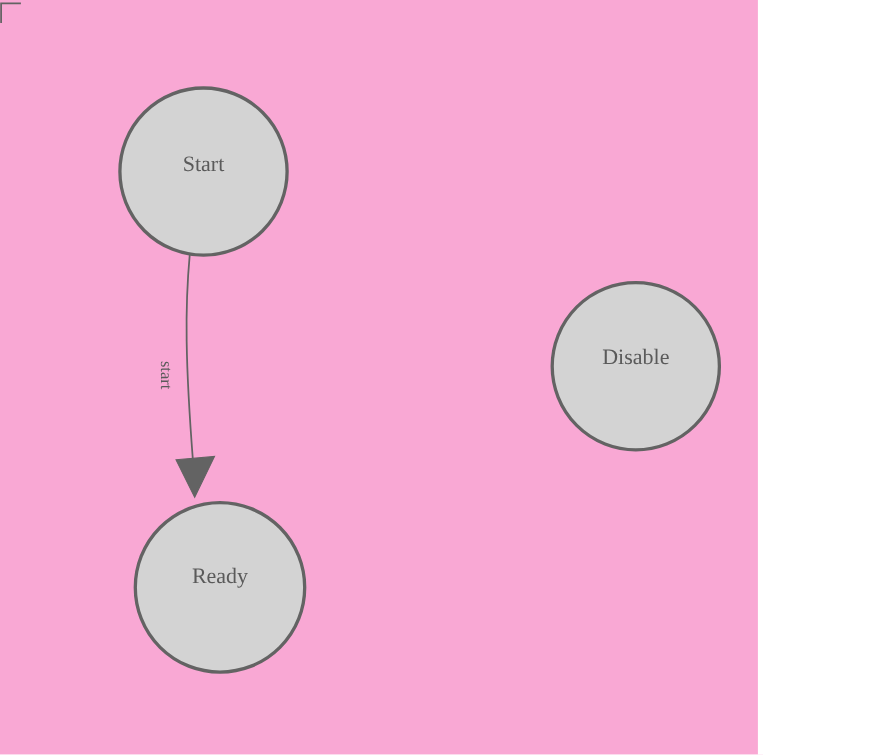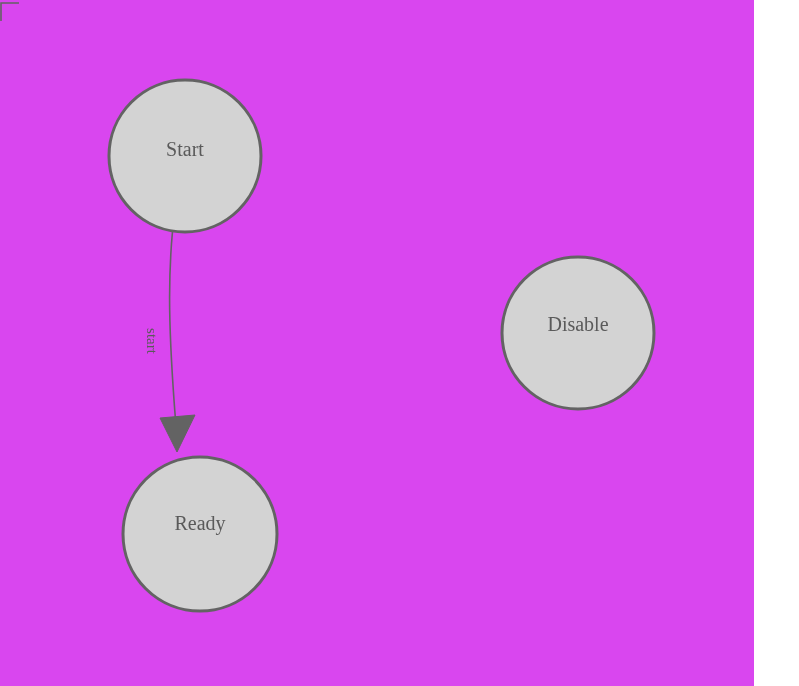--- a/index.html
+++ b/index.html
@@ -5,23 +5,23 @@
   html, body {
     margin: 0;
     padding: 0;
     background: #ffffff;
   }
   body {
     font-family: "Liberation Serif", "DejaVu Serif", serif;
   }
   #canvas {
     position: relative;
-    width: 754px;
+    width: 689px;
     height: 686px;
-    background: #d946ef;
+    background: #f9a8d4;
     overflow: hidden;
   }
   #graph-svg {
     position: absolute;
     left: 0;
     top: 0;
     width: 799px;
     height: 686px;
     display: block;
   }

